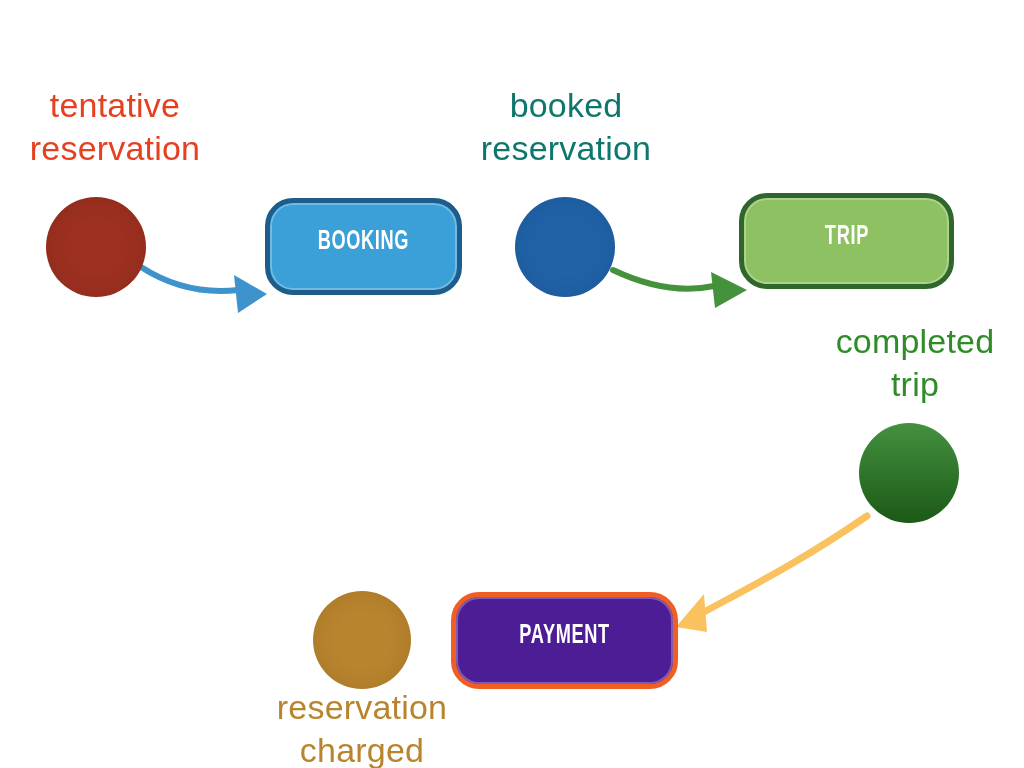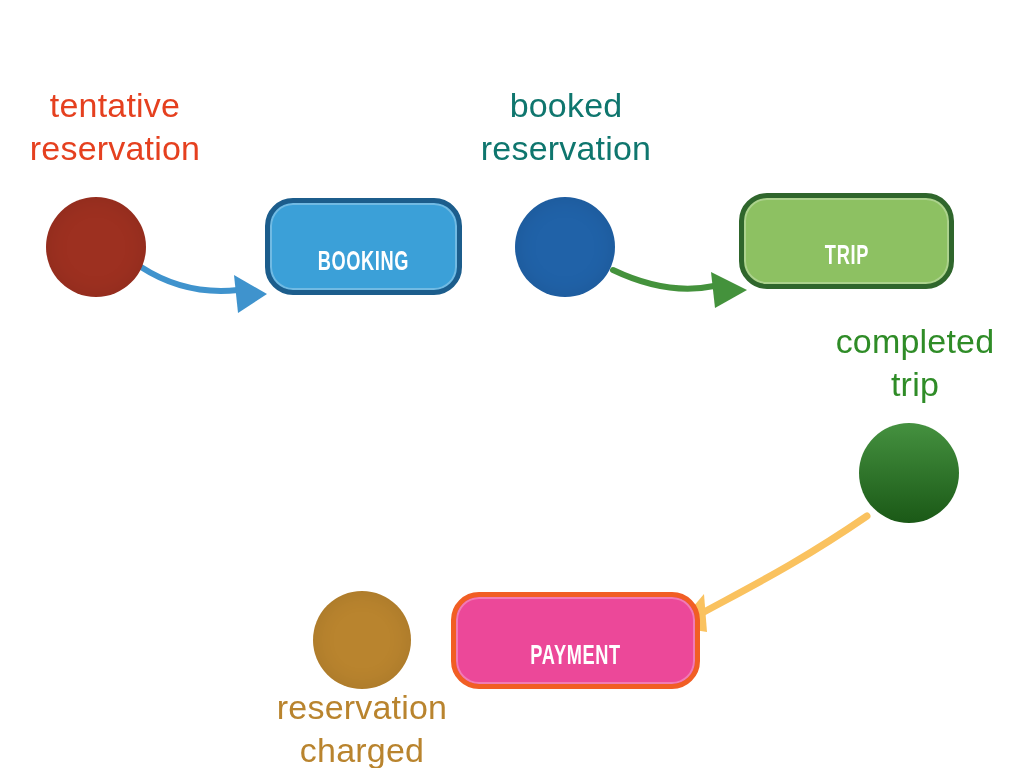--- a/index.html
+++ b/index.html
@@ -44,21 +44,21 @@
     background-image: linear-gradient(to bottom, rgba(255,255,255,0.14), rgba(0,0,0,0.30));
     box-shadow: none;
   }
   .action-box {
     position: absolute;
     box-sizing: border-box;
     border-style: solid;
     border-width: 5px;
     border-radius: 28px;
     display: flex;
-    align-items: flex-end;
+    align-items: center;
     justify-content: center;
     padding-bottom: 13px;
     box-shadow: inset 0 0 0 2px rgba(255,255,255,0.28);
   }
   .action-label {
     display: inline-block;
     font-weight: bold;
     font-size: 28px;
     letter-spacing: 1px;
     transform: scaleX(0.65);
@@ -115,17 +115,17 @@
   <div class="state-circle" style="left: 313px; top: 591px; width: 98px; height: 98px; background-color: rgb(185, 132, 46);"></div>
 
   <div class="action-box" style="left: 265px; top: 198px; width: 197px; height: 97px; background-color: rgb(59, 160, 216); border-color: rgb(28, 93, 140);">
     <span class="action-label" style="color: rgb(255, 255, 255);">BOOKING</span>
   </div>
 
   <div class="action-box" style="left: 739px; top: 193px; width: 215px; height: 96px; background-color: rgb(141, 193, 98); border-color: rgb(47, 102, 44);">
     <span class="action-label" style="color: rgb(255, 255, 255);">TRIP</span>
   </div>
 
-  <div class="action-box" style="left: 451px; top: 592px; width: 249px; height: 97px; background-color: #ec4899; border-color: rgb(241, 94, 36);">
+  <div class="action-box" style="left: 451px; top: 592px; width: 227px; height: 97px; background-color: #4c1d95; border-color: rgb(241, 94, 36);">
     <span class="action-label" style="color: rgb(255, 255, 255);">PAYMENT</span>
   </div>
 
 </div>
 
 </body></html>

